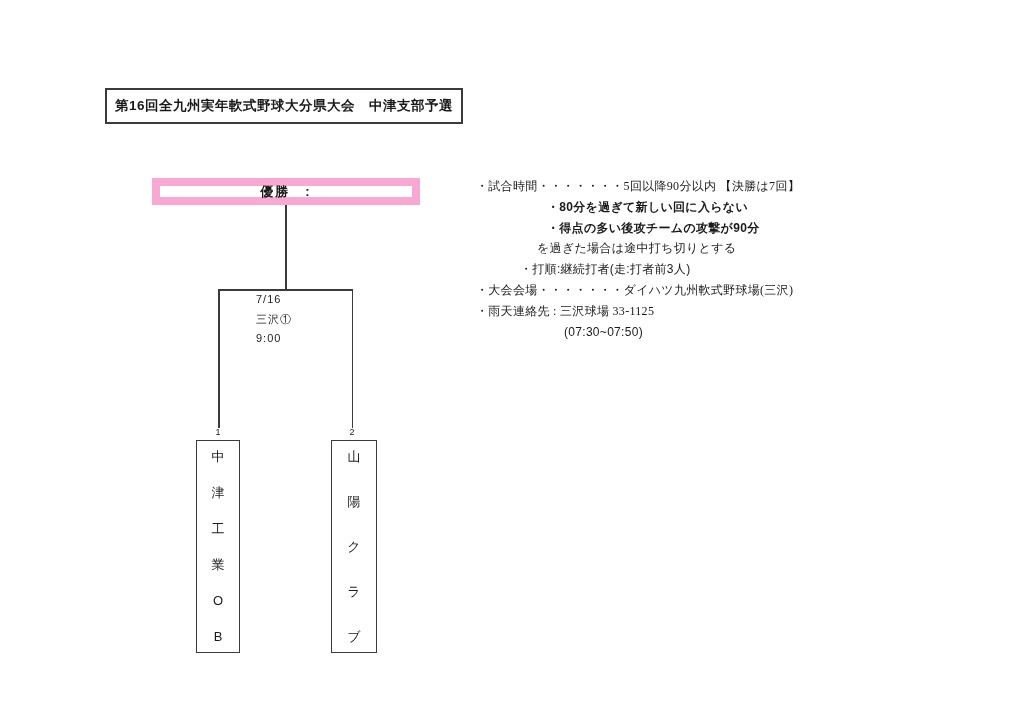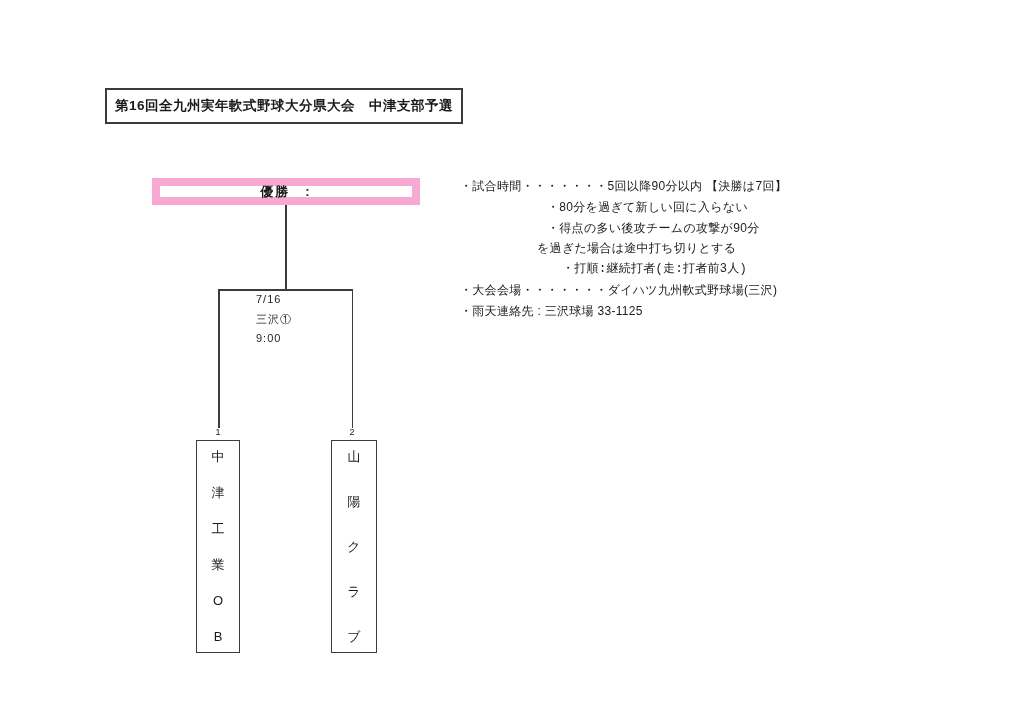--- a/index.html
+++ b/index.html
@@ -86,25 +86,25 @@
   .vchar { display: block; line-height: 1; }
   .rules {
     position: absolute;
     left: 460px; top: 176px;
     font-size: 12px;
     line-height: 20.8px;
     white-space: nowrap;
     color: #1a1a1a;
   }
   .rule-line { letter-spacing: 0.3px; }
-  .ind-0   { margin-left: 0; }
-  .ind-87  { margin-left: 87px; }
+  .ind-0   { margin-left: 16px; font-family: Liberation Serif, serif; }
+  .ind-87  { margin-left: 87px; font-weight: bold; }
   .ind-97  { margin-left: 77px; }
   .ind-92  { margin-left: 92px; }
-  .ind-102 { margin-left: 102px; font-family: Liberation Mono, monospace; }
+  .ind-102 { margin-left: 60px; }
   .ind-104 { margin-left: 104px; }
 </style>
 </head>
 <body>
 
 <div class="page">
 
   <div class="title-box">
     <span class="title-text">第16回全九州実年軟式野球大分県大会　中津支部予選</span>
   </div>
@@ -144,15 +144,16 @@
     </div>
 
   <div class="rules">
     <div class="rule-line ind-0">・試合時間・・・・・・・5回以降90分以内 【決勝は7回】</div>
     <div class="rule-line ind-87">・80分を過ぎて新しい回に入らない</div>
     <div class="rule-line ind-87">・得点の多い後攻チームの攻撃が90分</div>
     <div class="rule-line ind-97">を過ぎた場合は途中打ち切りとする</div>
     <div class="rule-line ind-102">・打順:継続打者(走:打者前3人)</div>
     <div class="rule-line ind-0">・大会会場・・・・・・・ダイハツ九州軟式野球場(三沢)</div>
     <div class="rule-line ind-0">・雨天連絡先 : 三沢球場 33-1125</div>
+    <div class="rule-line ind-104">(07:30~07:50)</div>
   </div>
 
 </div>
 
 </body></html>

